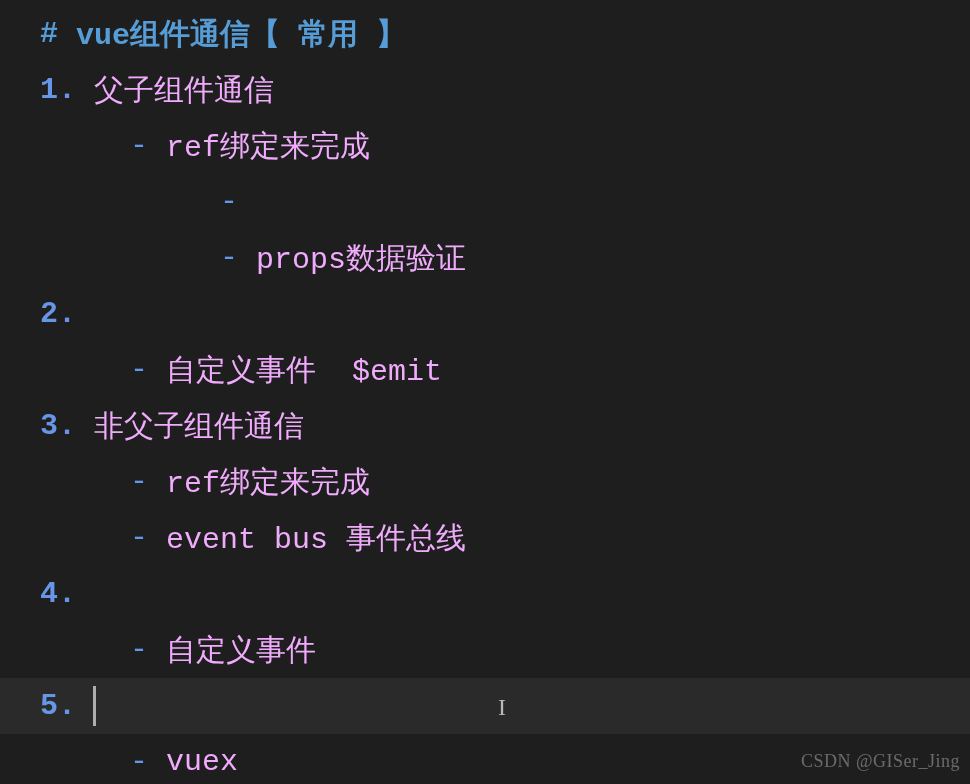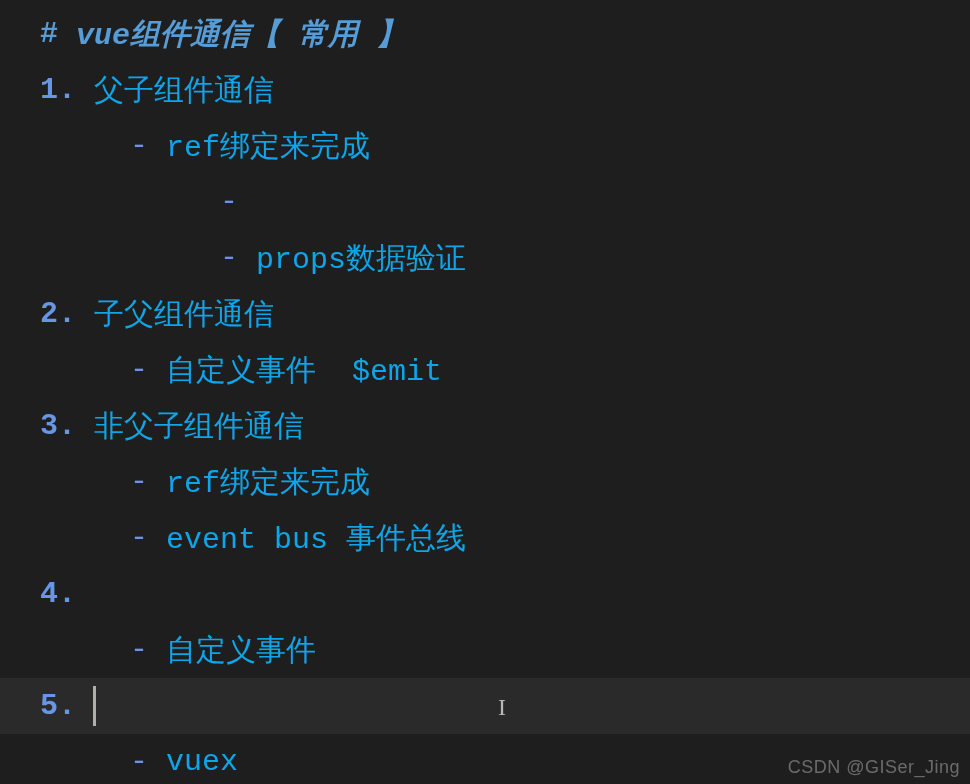--- a/index.html
+++ b/index.html
@@ -15,24 +15,24 @@
     padding-top: 6px;
   }
   .line {
     display: flex;
     align-items: center;
     height: 56px;
     padding-left: 40px;
     white-space: pre;
   }
   .heading-hash { color: #569cd6; font-weight: bold; }
-  .heading-text { color: #569cd6; font-weight: bold; font-style: italic; }
+  .heading-text { color: #569cd6; font-weight: bold; }
   .number { color: #6796e6; font-weight: bold; }
   .dot { color: #6796e6; font-weight: bold; }
-  .text { color: #0ea5e9; }
+  .text { color: #f0abfc; }
   .bullet { color: #6796e6; }
   .active-line {
     background: #2a2a2a;
     position: relative;
   }
   .cursor-bar {
     display: inline-block;
     width: 3px;
     height: 40px;
     background: #aeafad;
@@ -43,24 +43,24 @@
     position: absolute;
     left: 498px;
     top: 694px;
     color: #b8b8b8;
     font-size: 24px;
     font-family: serif;
   }
   .watermark {
     position: absolute;
     right: 10px;
-    bottom: 6px;
+    bottom: 12px;
     color: rgba(200,200,200,0.45);
     font-size: 18px;
-    font-family: Liberation Sans, sans-serif;
+    font-family: Liberation Serif, serif;
     letter-spacing: 0.5px;
   }
   .pad { display:inline-block; }
 </style>
 </head>
 <body>
 
 <div class="line">
   <span class="heading-hash">#</span>
   <span class="heading-text"> <span>vue组件通信【 常用 】</span></span>
@@ -80,21 +80,20 @@
   <span class="bullet">- </span>
 </div>
 <div class="line">
   <span class="pad" style="width:180px"></span>
   <span class="bullet">- </span>
   <span class="text">props数据验证</span>
 </div>
 
 <div class="line">
   <span class="number">2</span><span class="dot">. </span>
-  <span class="text">子父组件通信</span>
 </div>
 <div class="line">
   <span class="pad" style="width:90px"></span>
   <span class="bullet">- </span>
   <span class="text">自定义事件  $emit</span>
 </div>
 
 <div class="line">
   <span class="number">3</span><span class="dot">. </span>
   <span class="text">非父子组件通信</span>

